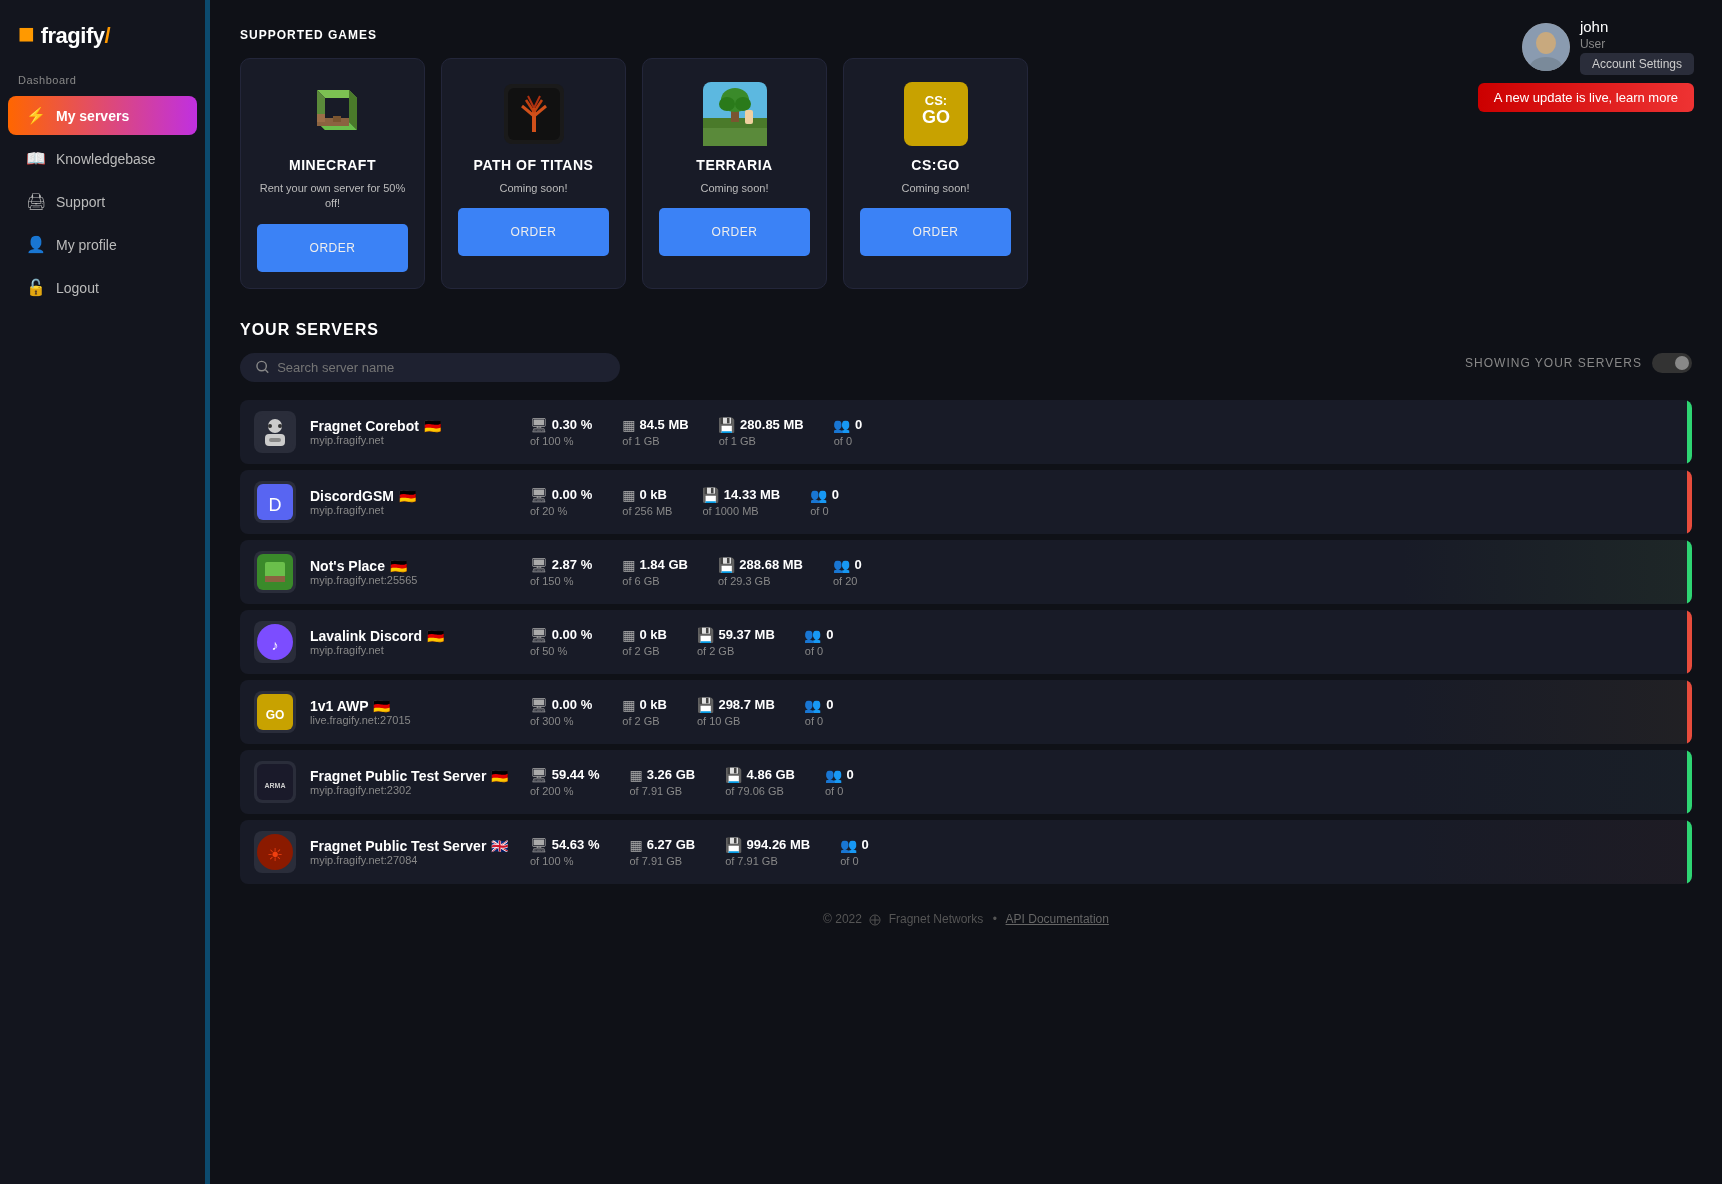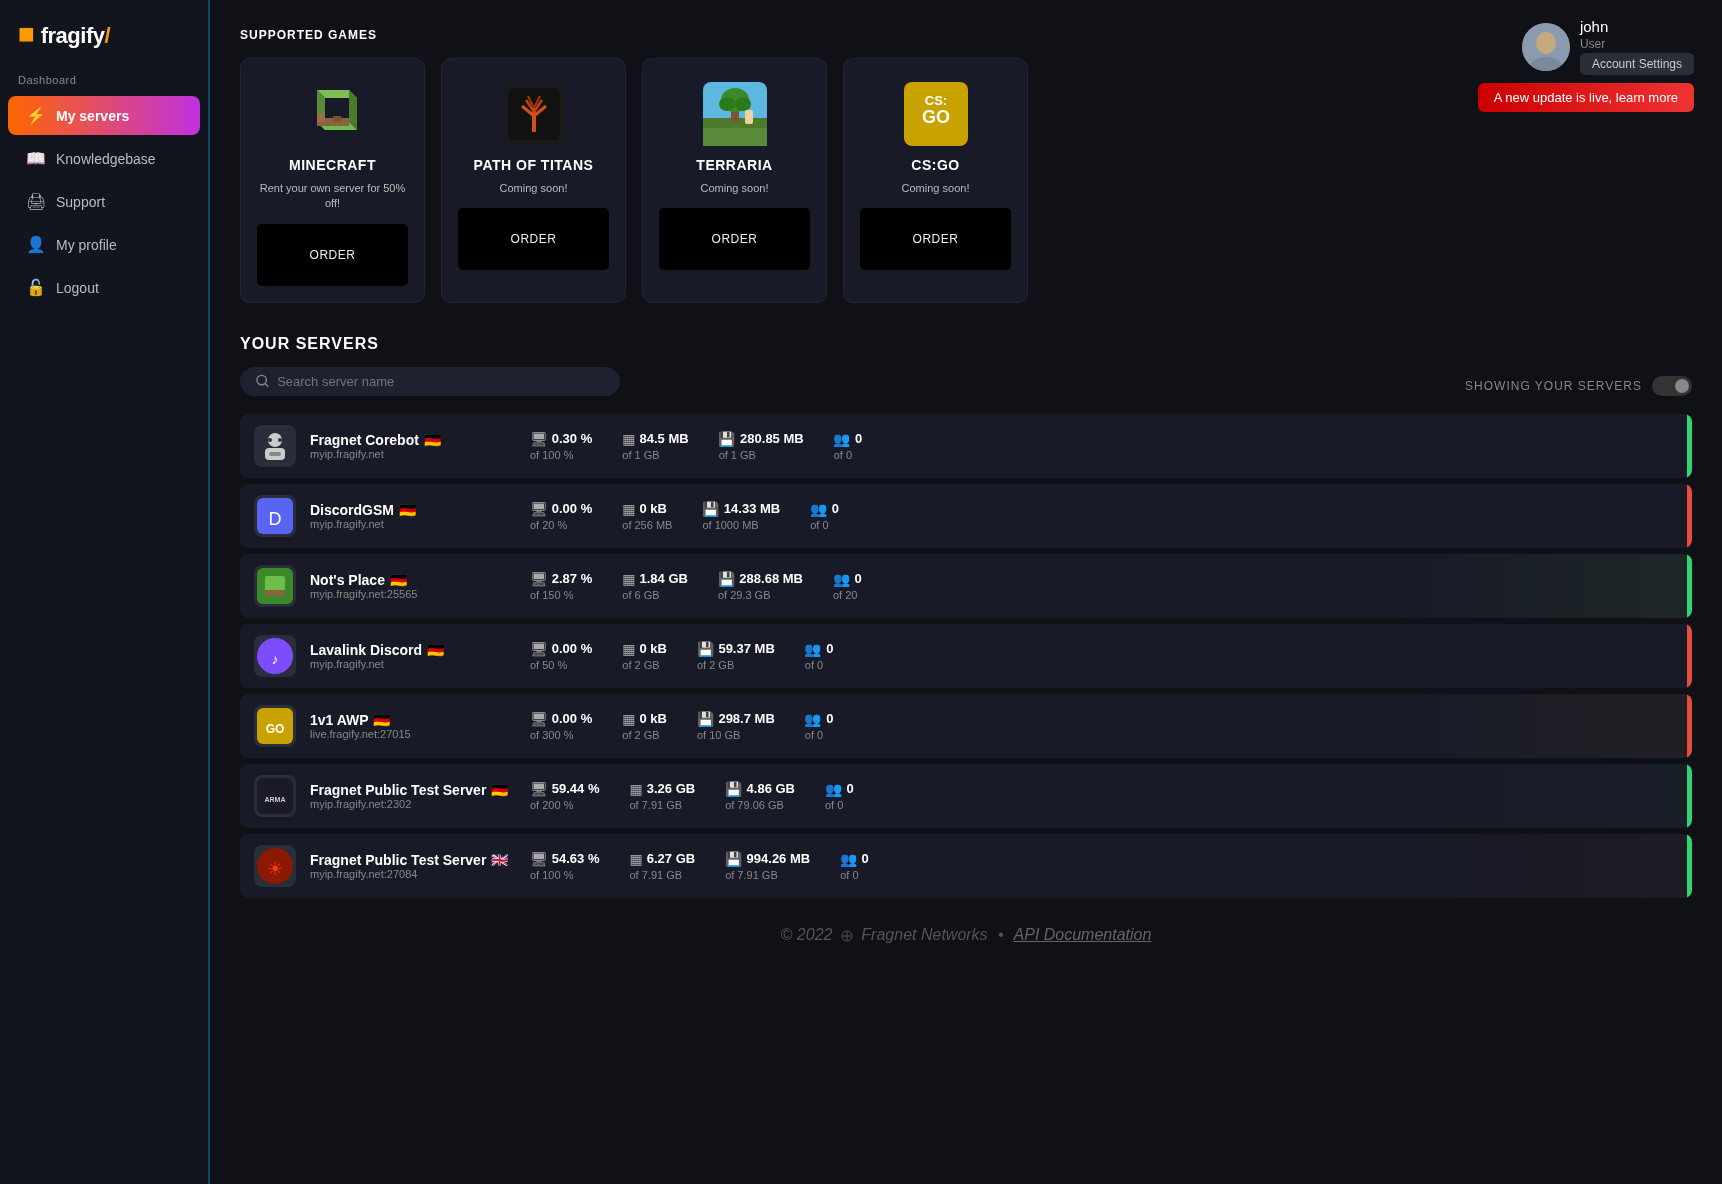--- a/index.html
+++ b/index.html
@@ -13,21 +13,21 @@
     }
 
     
     #sidebar {
       width: 210px;
       min-width: 210px;
       background: #13151e;
       display: flex;
       flex-direction: column;
       padding: 18px 0 0 0;
-      border-right: 2px solid #0c4a6e;
+      border-right: 5px solid #0c4a6e;
     }
     #logo-area {
       padding: 0 18px 24px 18px;
     }
     #logo-text {
       font-size: 28px;
       font-weight: 700;
       color: #fff;
       letter-spacing: -1px;
     }
@@ -153,42 +153,42 @@
       font-size: 14px;
       letter-spacing: 0.5px;
       text-transform: uppercase;
     }
     .game-desc {
       font-size: 11px;
       color: #bbb;
       line-height: 1.4;
     }
     .game-order-btn {
-      background: #000000;
+      background: #3b82f6;
       color: #eee;
       border: none;
       border-radius: 5px;
-      padding: 24px 28px;
+      padding: 17px 28px;
       font-size: 12px;
       cursor: pointer;
       margin-top: 4px;
       letter-spacing: 0.5px;
       width: 100%;
     }
 
     
     #servers-title {
       font-size: 16px;
       font-weight: 700;
       letter-spacing: 1px;
       margin-bottom: 14px;
     }
     #servers-controls {
       display: flex;
-      align-items: flex-end;
+      align-items: flex-start;
       justify-content: space-between;
       margin-bottom: 18px;
     }
     #search-bar {
       display: flex;
       align-items: center;
       background: #1e2130;
       border-radius: 20px;
       padding: 7px 16px;
       gap: 8px;
@@ -294,24 +294,23 @@
     .stat-icon { font-size: 14px; color: #aaa; margin-right: 4px; }
     .stat-row { display: flex; align-items: center; }
 
     
     .flag { font-size: 14px; }
 
     
     #footer {
       text-align: center;
       color: #555;
-      font-size: 16px;
+      font-size: 12px;
       margin-top: 28px;
       padding-bottom: 10px;
-      font-style: italic;
     }
 
     
     .pot-icon {
       width: 60px; height: 60px;
       background: #1a1a1a;
       border-radius: 8px;
       display: flex; align-items: center; justify-content: center;
       color: #e05020;
       font-size: 32px;

